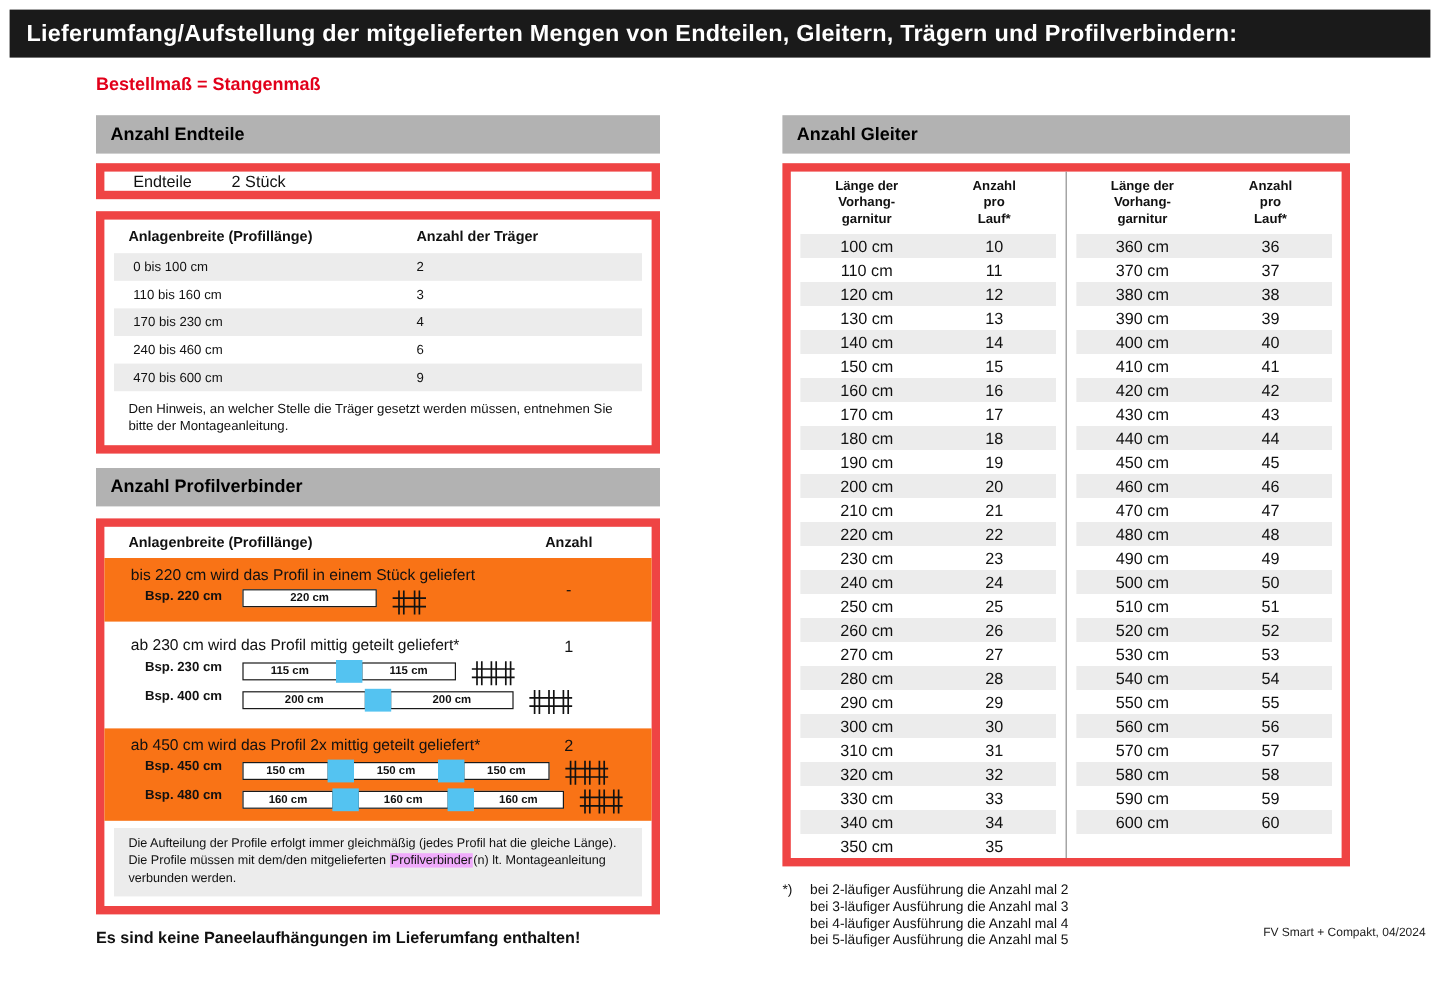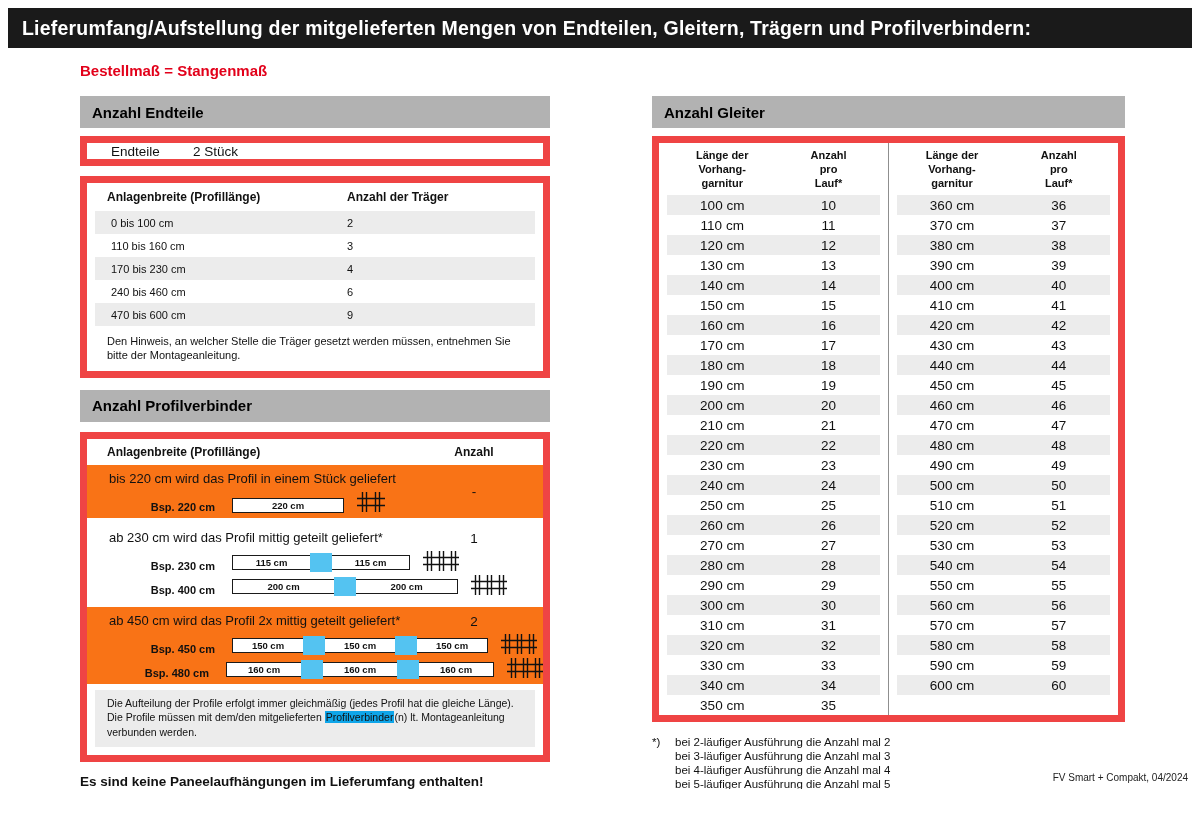--- a/index.html
+++ b/index.html
@@ -39,30 +39,30 @@
   .pv-box { margin-top:10px; padding-bottom:8px; }
   .pv-head { display:flex; height:26px; align-items:center; font-weight:bold; font-size:12px; }
   .pv-head .c1 { flex:1; padding-left:20px; }
   .pv-head .c2 { width:90px; margin-right:24px; text-align:center; }
   .band { position:relative; padding:4px 0 5px 0; }
   .band.gray { background:#f97316; }
   .band + .band { margin-top:6px; }
   .band-text { padding-left:22px; font-size:13px; height:20px; display:flex; align-items:center; }
   .band-anzahl { position:absolute; right:24px; width:90px; text-align:center; font-size:13.5px; top:7px; }
   .band-anzahl.mid { top:50%; transform:translateY(-50%); }
-  .ex { display:flex; align-items:flex-end; height:22px; padding-left:12px; margin-top:2px;margin-left:30px; }
+  .ex { display:flex; align-items:flex-start; height:22px; padding-left:12px; margin-top:2px; }
   .ex-label { width:86px; text-align:right; font-weight:bold; font-size:11px; }
   .bar { display:flex; align-items:center; margin-left:17px; }
   .seg { height:13px; border:1px solid #1a1a1a; background:#fff; display:flex; align-items:center;
          justify-content:center; font-size:9.5px; font-weight:bold; }
   .conn { width:22px; height:19px; background:#54c3f1; position:relative; z-index:1; margin:0 -1px; }
   .w220{width:110px}.w115{width:77px}.w200{width:101px}.w150{width:70px}.w160{width:74px}
   .bracket { margin-left:13px; display:flex; align-items:center; }
   .pv-note { margin:6px 8px 0 8px; padding:6px 12px 7px 12px; font-size:10.5px; line-height:1.4; background:#ececec; }
-  .hl { background:#0ea5e9; padding:0 1px; }
+  .hl { background:#f0abfc; padding:0 1px; }
 
   .bottom-note { margin-top:12px; font-weight:bold; font-size:13.5px; }
 
   
   .gl-box { margin-top:8px; display:flex; align-items:stretch; }
   .gl-half { width:50%; box-sizing:border-box; padding:0 8px; }
   .gl-half.first { border-right:1px solid #8f8f8f; }
   .gl-head { display:flex; height:52px; align-items:center; }
   .gl-head div { white-space:pre-line; text-align:center; font-weight:bold; font-size:11px; line-height:1.3; }
   .gl-head .hc1 { width:52%; }

